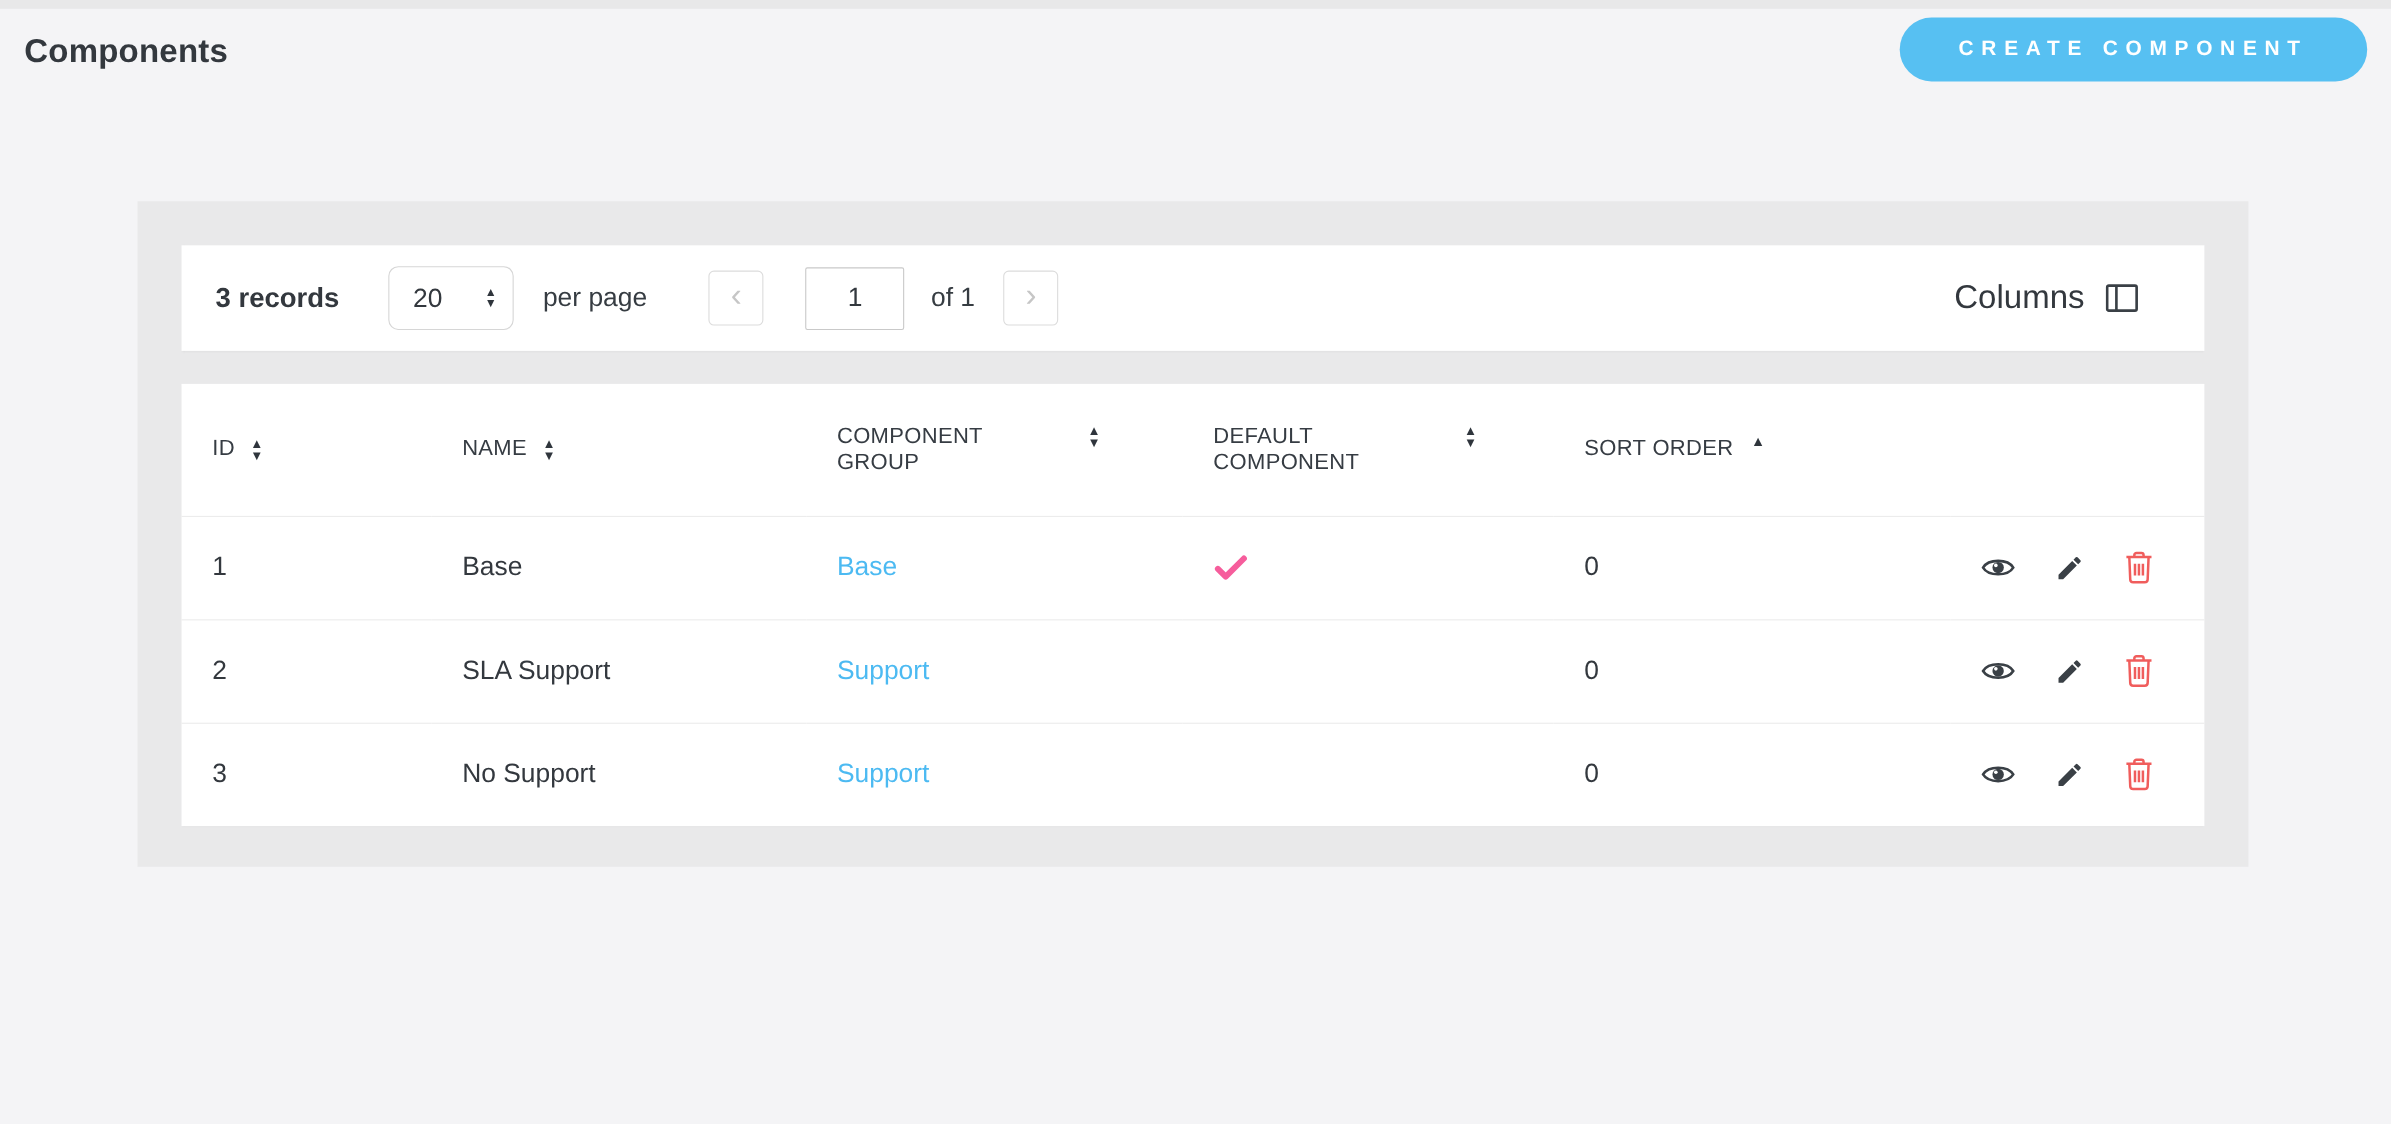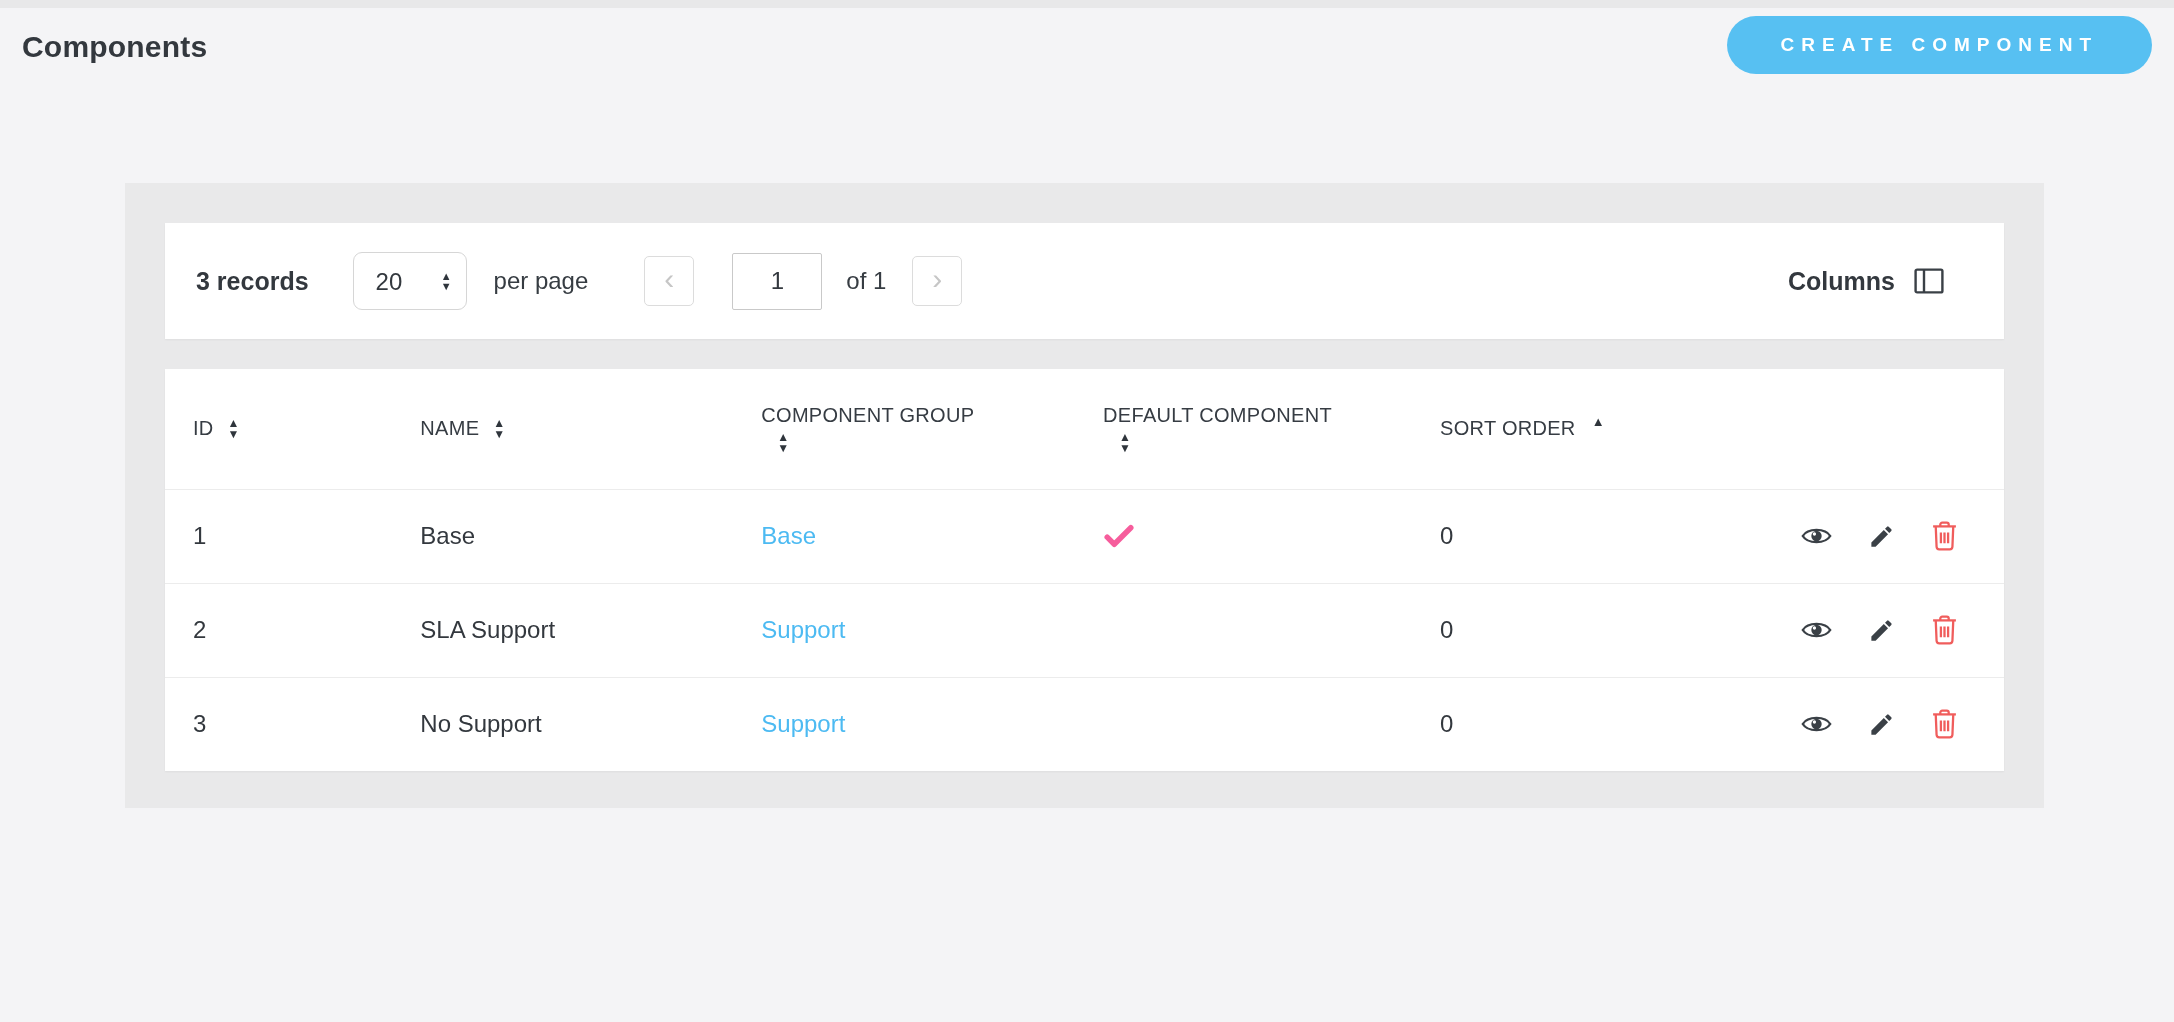--- a/index.html
+++ b/index.html
@@ -51,21 +51,21 @@
 
   
   .filters-bar{height:108px;display:flex;align-items:center;padding:0 60px 0 31px;margin-bottom:30px;}
   .af-label{font-size:25px;font-weight:500;color:#33383e;}
   .af-value{font-size:20px;font-weight:500;color:#9a9aa0;margin-left:22px;}
   .filters-toggle{margin-left:auto;display:flex;align-items:center;gap:17px;cursor:pointer;}
   .filters-toggle .txt{font-size:25px;font-weight:500;color:#33383e;}
   .filters-toggle svg{display:block;color:#3a4046;}
 
   
-  .pagination-bar{height:116px;display:flex;align-items:center;padding:0 60px 0 31px;margin-bottom:30px;}
+  .pagination-bar{height:96px;display:flex;align-items:center;padding:0 60px 0 31px;margin-bottom:30px;}
   .records{font-size:25px;font-weight:600;color:#33383e;}
   .select-wrap{position:relative;margin-left:44px;}
   .per-page-select{
     appearance:none;-webkit-appearance:none;-moz-appearance:none;
     width:114px;height:58px;
     border:1px solid #d6d6d6;border-radius:9px;background:#fff;
     font-family:"Liberation Sans", sans-serif;
     font-size:24px;color:#33383e;padding:0 42px 0 22px;cursor:pointer;
   }
   .select-arrows{
@@ -84,38 +84,38 @@
   .pg-prev{margin-left:56px;}
   .page-input{
     margin-left:38px;width:90px;height:57px;
     border:1px solid #c9c9c9;border-radius:2px;background:#fff;
     text-align:center;font-size:24px;color:#33383e;
     font-family:"Liberation Sans", sans-serif;
   }
   .pg-of{margin-left:24px;font-size:24px;font-weight:500;}
   .pg-next{margin-left:26px;}
   .columns-toggle{margin-left:auto;display:flex;align-items:center;gap:19px;cursor:pointer;}
-  .columns-toggle .txt{font-size:25px;font-weight:700;color:#33383e;}
+  .columns-toggle .txt{font-size:30px;font-weight:400;color:#33383e;}
   .columns-toggle svg{display:block;color:#3a4046;}
 
   
   table{width:100%;border-collapse:collapse;}
   th{
     height:120px;text-align:left;vertical-align:middle;
     font-size:20px;font-weight:500;color:#363c43;letter-spacing:.3px;
     padding:0 0 0 28px;border-bottom:1px solid #ececec;cursor:pointer;
   }
   td{
     height:94px;vertical-align:middle;
     font-size:24px;color:#33383e;
     padding:0 0 0 28px;border-bottom:1px solid #ececec;
   }
   tr:last-child td{border-bottom:none;}
   .th-inline{display:inline-flex;align-items:center;gap:14px;}
-  .th-stack{display:flex;flex-direction:column;align-items:flex-start;gap:5px;max-width:240px;}
+  .th-stack{display:flex;align-items:flex-start;gap:5px;max-width:240px;}
   .th-stack .sort-arrows{margin-left:16px;}
   .sort-arrows{display:inline-flex;flex-direction:column;align-items:center;color:#2f353c;}
   .sort-arrows span{font-size:12px;line-height:11px;}
   .sort-asc{font-size:13px;color:#2f353c;margin-left:16px;position:relative;top:-9px;}
   a.link{color:var(--link-blue);text-decoration:none;cursor:pointer;}
   .check-icon svg{display:block;}
   .actions-cell{padding-right:46px;}
   .actions-wrap{display:flex;justify-content:flex-end;align-items:center;gap:36px;}
   .icon-btn{background:none;border:none;padding:0;margin:0;cursor:pointer;color:#3a4046;display:inline-flex;align-items:center;}
   .icon-btn svg{display:block;}

